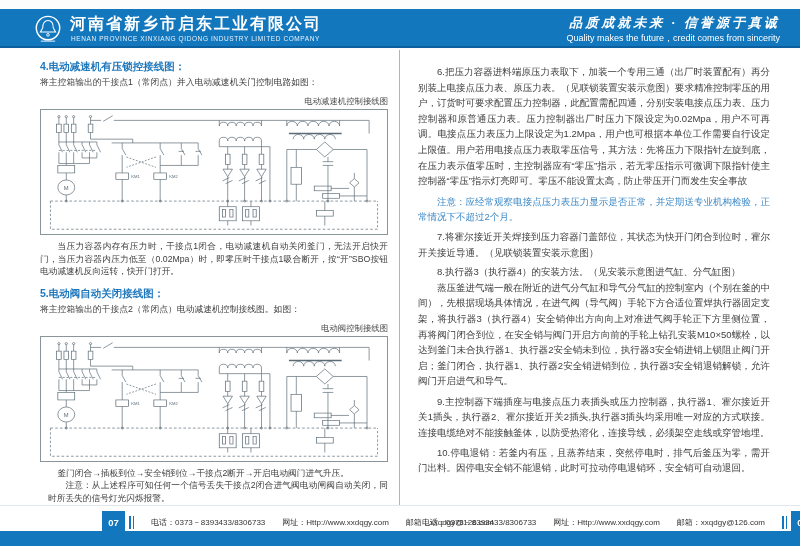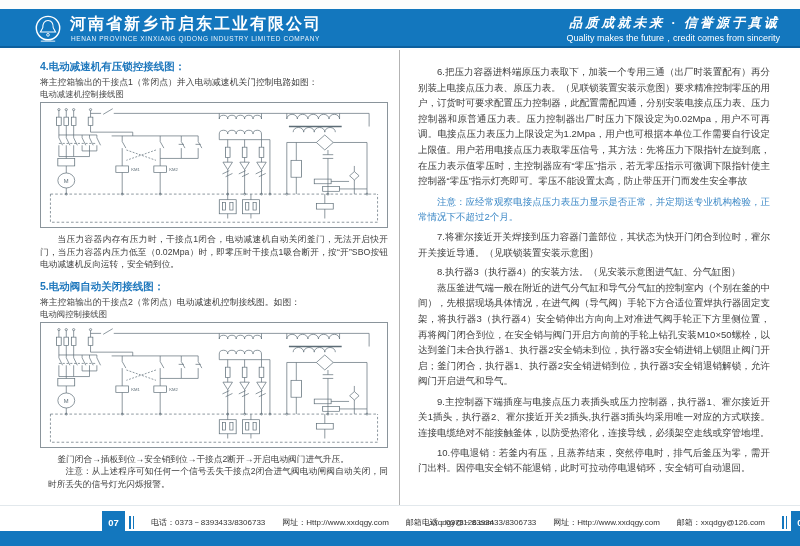--- a/index.html
+++ b/index.html
@@ -23,21 +23,21 @@
   
   .content { position: absolute; top: 50px; left: 0; width: 800px; height: 455px; background: #fff; }
   .divider { position: absolute; left: 399px; top: 50px; width: 1px; height: 481px; background: #b3b3b3; }
 
   .page-left  { position: absolute; left: 40px;  top: 60px; width: 348px; color: #3d3d3d; }
   .page-right { position: absolute; left: 418px; top: 64px; width: 352px; color: #3d3d3d;
                 font-size: 9.5px; line-height: 15.6px; text-align: justify; }
 
   .sec-head { color: #1f78bd; font-size: 10.5px; font-weight: bold; }
   .sec-intro { font-size: 8.8px; margin-top: 3px; }
-  .dia-title { font-size: 8.4px; color: #4a4a4a; text-align: left; }
+  .dia-title { font-size: 8.4px; color: #4a4a4a; text-align: right; margin-top: 7px; }
   .dia-box { margin-top: 2px; height: 126px; border: 1px solid #8a949b; background: #fff; padding: 1px; }
   .schem { width: 100%; height: 100%; display: block; }
   .cap { font-size: 8.7px; line-height: 12.6px; text-indent: 2em; text-align: justify; margin-top: 5px; }
   .gap5 { margin-top: 9px; }
 
   .page-right p { text-indent: 2em; }
   .note-blue { color: #3c88c6; }
   .mt { margin-top: 4px; }
   .mt-s { margin-top: 5px; }
 
@@ -168,21 +168,21 @@
       <path d="M8 96 H318" stroke-dasharray="2.5 2"></path>
       <path d="M8 96 V126 H318 V96" stroke-dasharray="2.5 2"></path>
     </g>
     <g fill="#5c6c76" font-size="4">
       <text x="84.5" y="71.5">KM1</text>
       <text x="120.5" y="71.5">KM2</text>
       <text x="23" y="83.8" text-anchor="middle" font-size="5.5">M</text>
     </g>
   </svg>
 </div>
-  <div class="cap">当压力容器内存有压力时，干接点1闭合，电动减速机自动关闭釜门，无法开启快开门，当压力容器内压力低至（0.02Mpa）时，即零压时干接点1吸合断开，按“开”SBO按钮电动减速机反向运转，安全销到位。</div>
+  <div class="cap">当压力容器内存有压力时，干接点1闭合，电动减速机自动关闭釜门，无法开启快开门，当压力容器内压力低至（0.02Mpa）时，即零压时干接点1吸合断开，按“开”SBO按钮电动减速机反向运转，快开门打开。</div>
 
   <div class="sec-head gap5">5.电动阀自动关闭接线图：</div>
   <div class="sec-intro">将主控箱输出的干接点2（常闭点）电动减速机控制接线图。如图：</div>
   <div class="dia-title">电动阀控制接线图</div>
   <div class="dia-box schem-host">
   <svg class="schem" viewBox="0 0 326 130" preserveAspectRatio="none">
     <g stroke="#5c6c76" stroke-width="0.7" fill="none">
 
       <path d="M46 10 H56 M68 10 H310 M310 10 V24 M58 11 l9 -6"></path>
 

